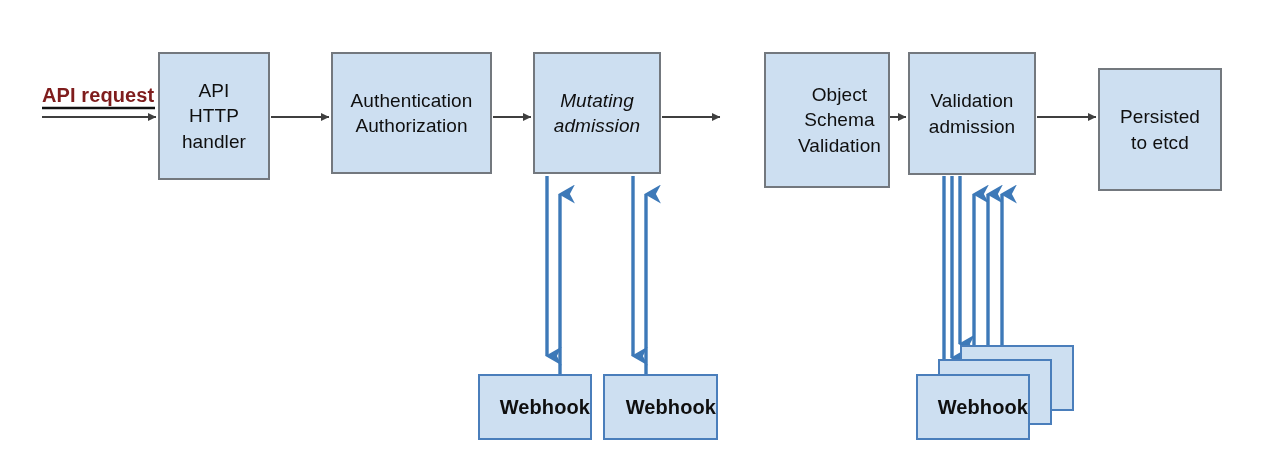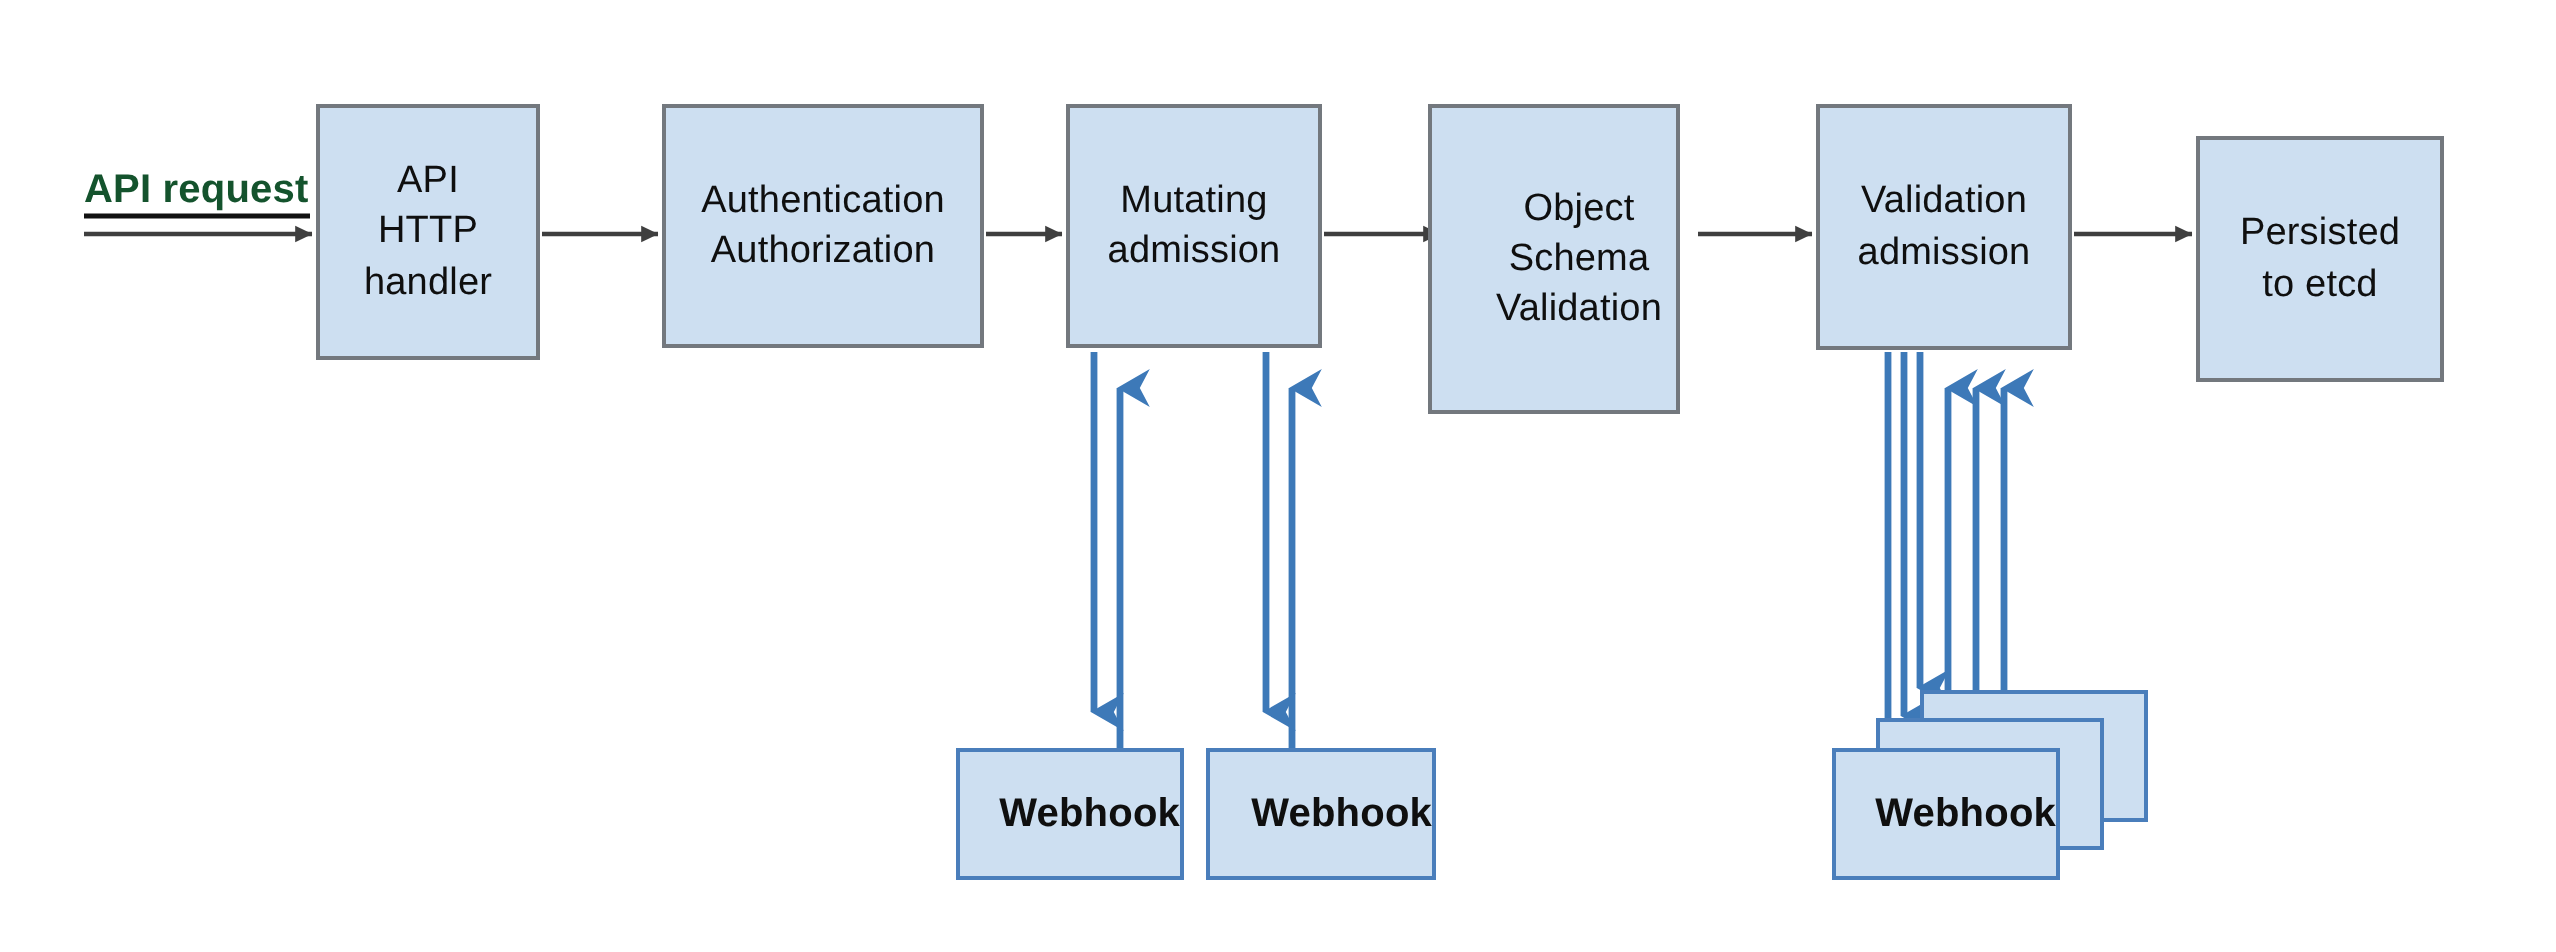--- a/index.html
+++ b/index.html
@@ -64,21 +64,21 @@
   }
   .wh-back  { z-index: 4; }
   .wh-mid   { z-index: 5; }
   .wh-front { z-index: 7; }
 
   
   .req-label {
     position: absolute;
     font-size: 20px;
     font-weight: 700;
-    color: #14532d;
+    color: #7f1d1d;
     letter-spacing: 0.1px;
     z-index: 3;
     white-space: nowrap;
   }
 </style>
 </head>
 <body>
 
 <div id="canvas">
 
@@ -137,26 +137,26 @@
     <span class="lbl">API
 HTTP
 handler</span>
   </div>
 
   <div class="stage" style="left:331px; top:52px; width:161px; height:122px;">
     <span class="lbl">Authentication
 Authorization</span>
   </div>
 
-  <div class="stage" style="left:533px; top:52px; width:128px; height:122px;">
+  <div class="stage" style="left:533px; top:52px; width:128px; height:122px;font-style:italic;">
     <span class="lbl">Mutating
 admission</span>
   </div>
 
-  <div class="stage" style="left:714px; top:52px; width:126px; height:155px;padding-left:25px;">
+  <div class="stage" style="left:764px; top:52px; width:126px; height:136px;padding-left:25px;">
     <span class="lbl">Object
 Schema
 Validation</span>
   </div>
 
   <div class="stage" style="left:908px; top:52px; width:128px; height:123px;">
     <span class="lbl">Validation
 admission</span>
   </div>
 

